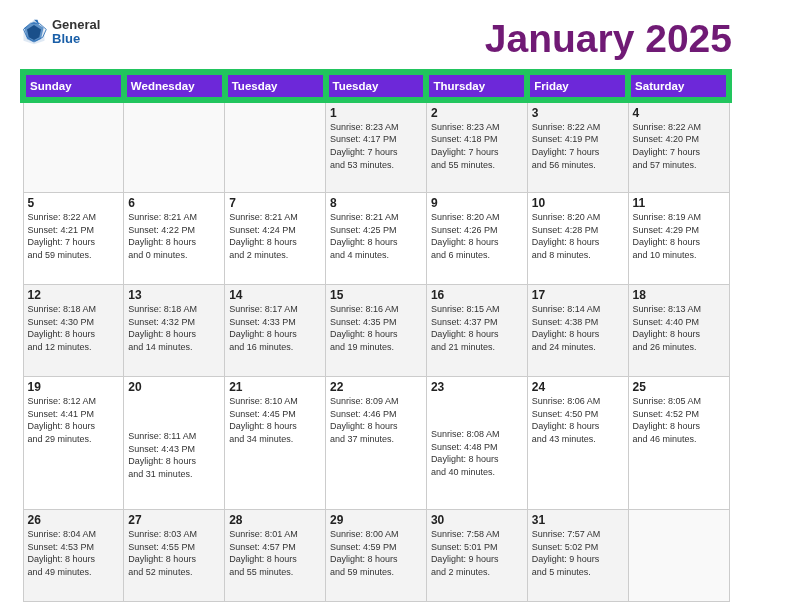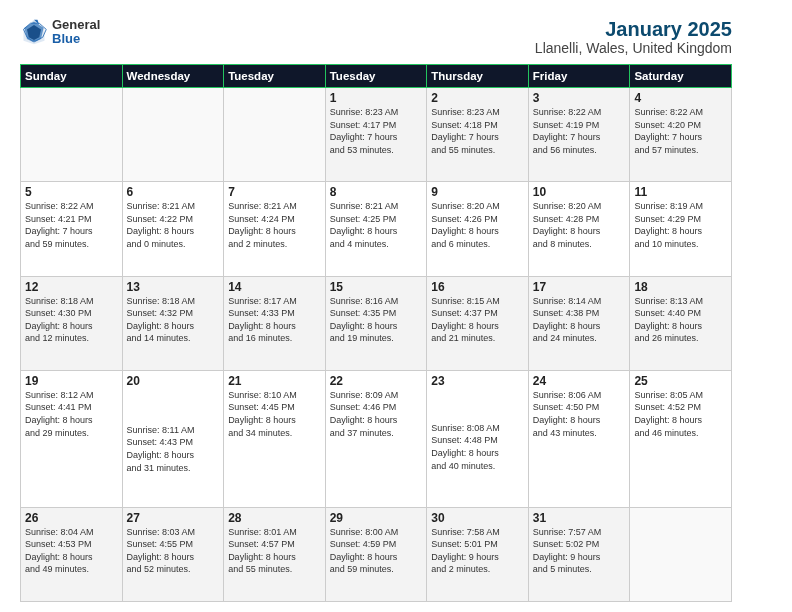--- a/index.html
+++ b/index.html
@@ -44,42 +44,42 @@
       color: #1a5fa8;
     }
     .logo-icon {
       width: 28px;
       height: 28px;
     }
     .title-block {
       text-align: right;
     }
     .title-month {
-      font-size: 20px;
-      font-weight: bold;
-      color: #0c4a6e;
+      font-size: 39px;
+      font-weight: bold;
+      color: #701a75;
       line-height: 1.1;
     }
     .title-location {
       font-size: 14px;
       color: #444;
     }
     .calendar {
       width: 100%;
       border-collapse: collapse;
       flex: 1;
     }
     .calendar thead tr th {
-      background: #0f172a;
+      background: #6d28d9;
       color: #fff;
       font-size: 11.5px;
       font-weight: bold;
       padding: 5px 4px;
       text-align: left;
-      border: 1px solid #22c55e;
+      border: 6px solid #22c55e;
     }
     .calendar tbody tr td {
       border: 1px solid #ccc;
       vertical-align: top;
       padding: 3px 4px;
       font-size: 9.5px;
       color: #333;
       width: calc(100% / 7);
       height: 74px;
     }
@@ -118,21 +118,20 @@
         <polygon points="16,2 22,8 20,2" fill="#2a6db5"></polygon>
         <polygon points="28,10 30,16 28,10" fill="#4a8fcc"></polygon>
       </svg>
       <div class="logo-text">
         <span class="logo-general">General</span>
         <span class="logo-blue">Blue</span>
       </div>
     </div>
     <div class="title-block">
       <div class="title-month">January 2025</div>
-      <div class="title-location">Llanelli, Wales, United Kingdom</div>
     </div>
   </div>
 
   <table class="calendar">
     <thead>
       <tr>
       <th>Sunday</th>
           <th>Wednesday</th>
           <th>Tuesday</th>
           <th>Tuesday</th>

